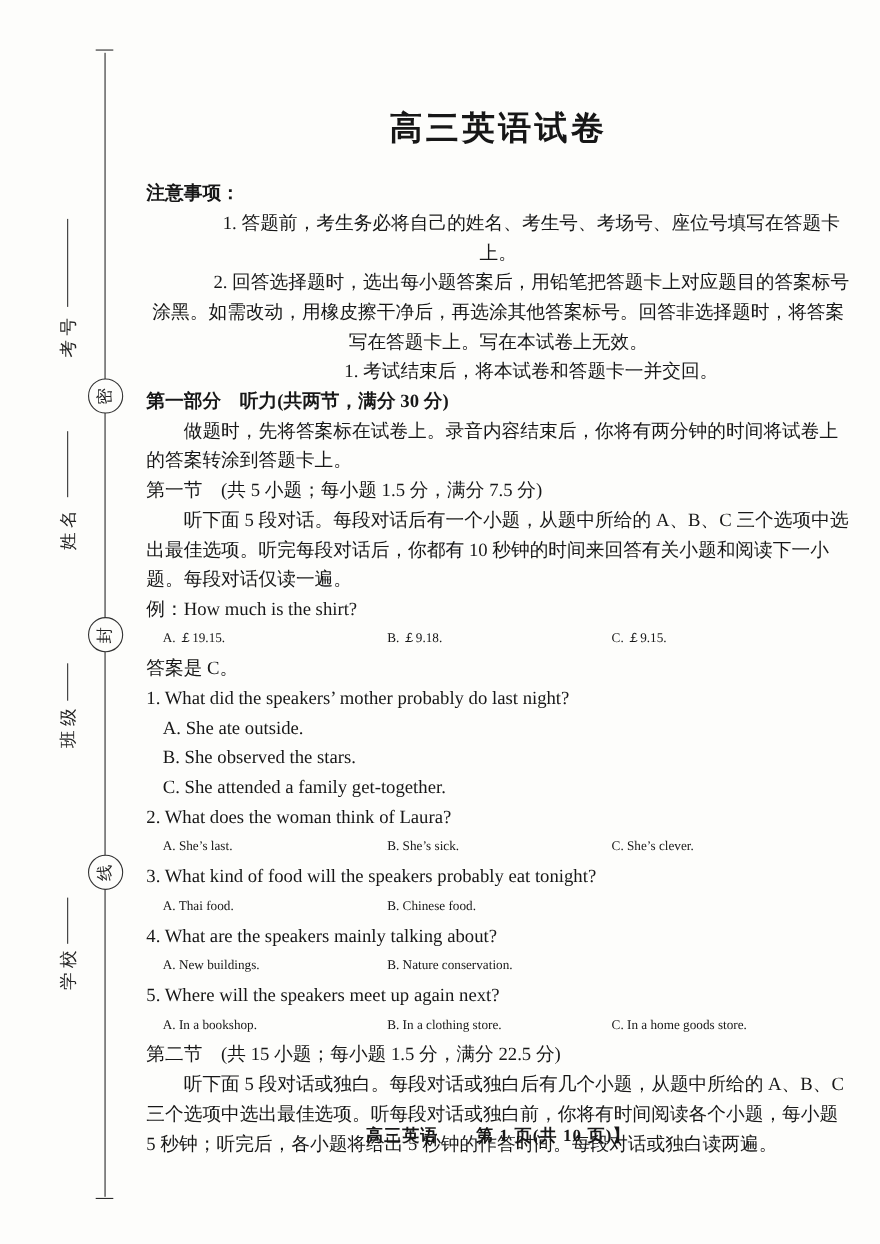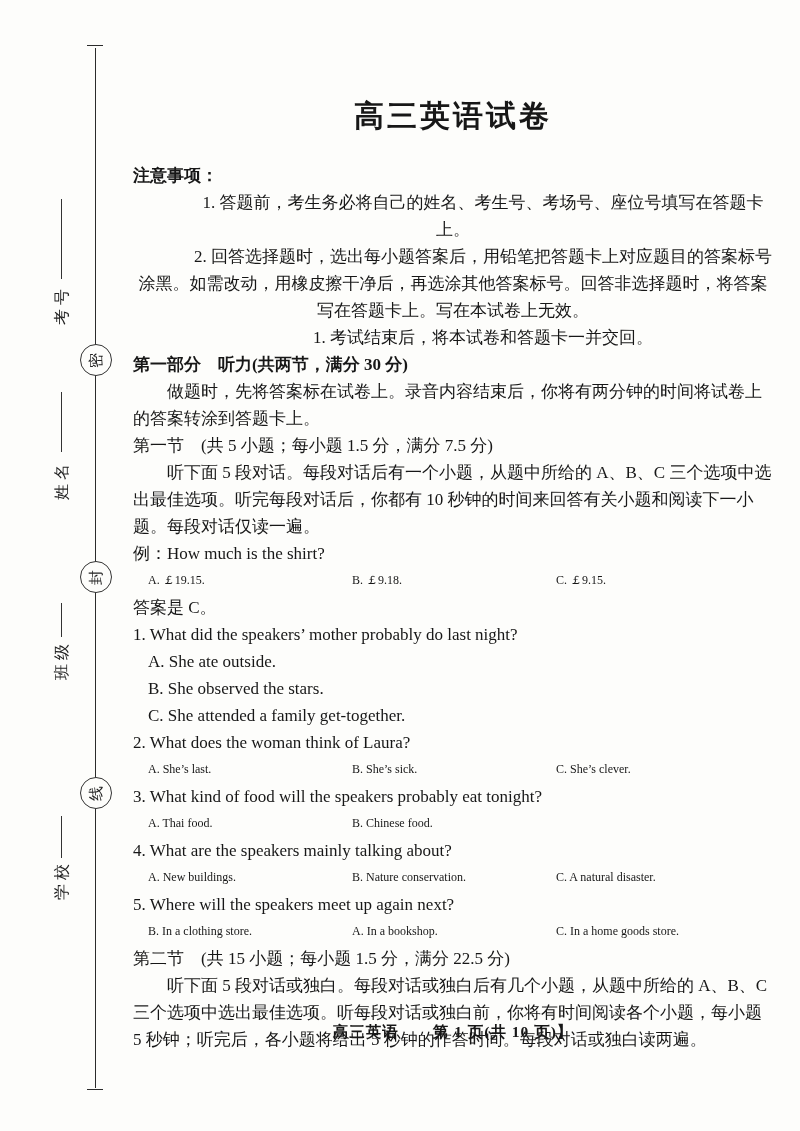--- a/index.html
+++ b/index.html
@@ -158,29 +158,28 @@
         <span>A. Thai food.</span>
         <span>B. Chinese food.</span>
       </div>
     </div>
 
     <div>
       <p>4. What are the speakers mainly talking about?</p>
       <div class="opts-row">
         <span>A. New buildings.</span>
         <span>B. Nature conservation.</span>
-        <span>C. A natural disaster.</span>
       </div>
     </div>
 
     <div>
       <p>5. Where will the speakers meet up again next?</p>
       <div class="opts-row">
+        <span>A. In a bookshop.</span>
         <span>B. In a clothing store.</span>
-        <span>A. In a bookshop.</span>
         <span>C. In a home goods store.</span>
       </div>
     </div>
 
     <p class="section-heading">第二节　(共 15 小题；每小题 1.5 分，满分 22.5 分)</p>
     <p class="indent">听下面 5 段对话或独白。每段对话或独白后有几个小题，从题中所给的 A、B、C 三个选项中选出最佳选项。听每段对话或独白前，你将有时间阅读各个小题，每小题 5 秒钟；听完后，各小题将给出 5 秒钟的作答时间。每段对话或独白读两遍。</p>
   </div>
 
   <div class="footer">
     <span>高三英语</span><span class="gap"></span><span>第 1 页(共 10 页)】</span>

